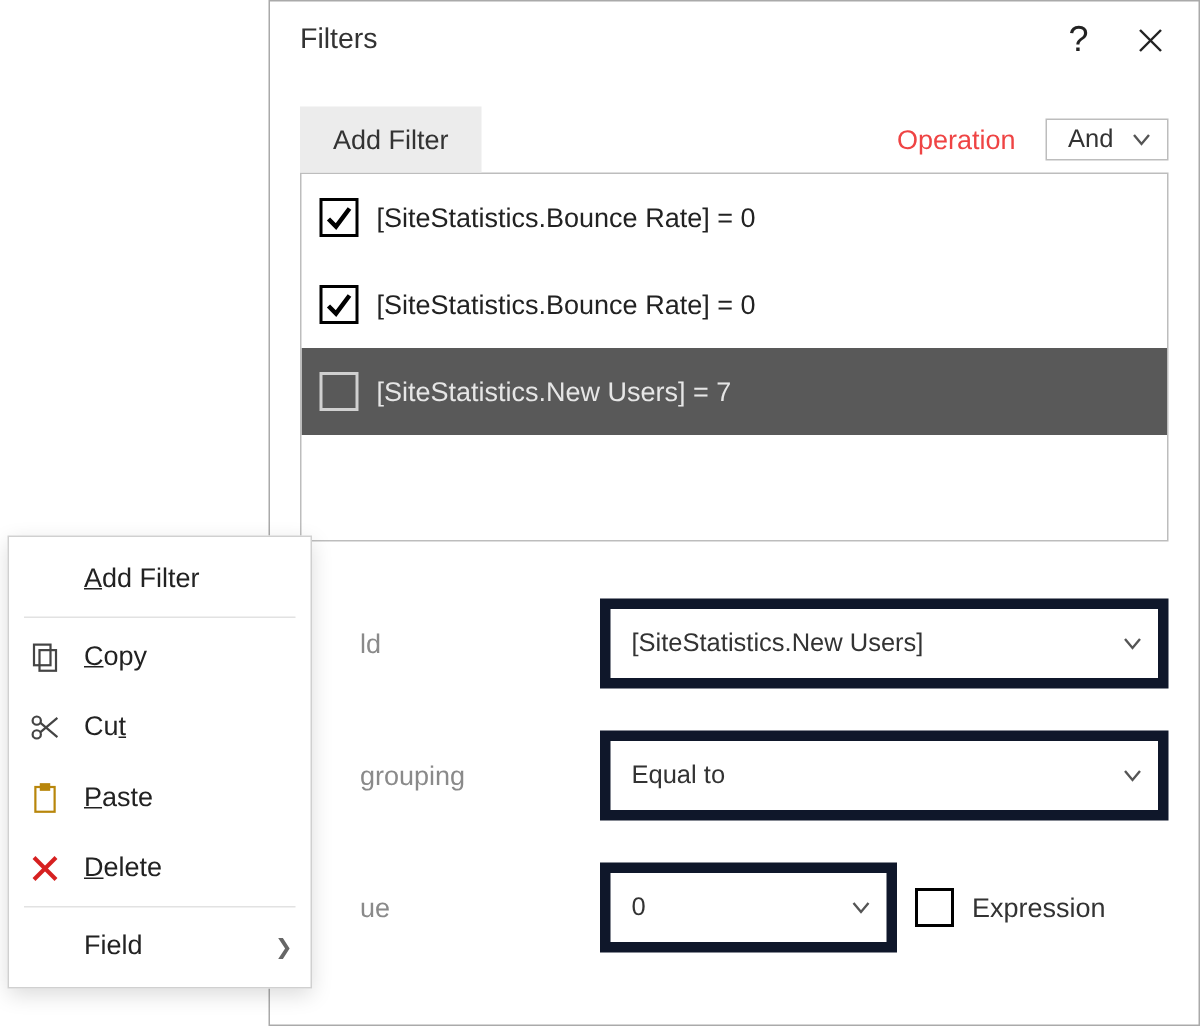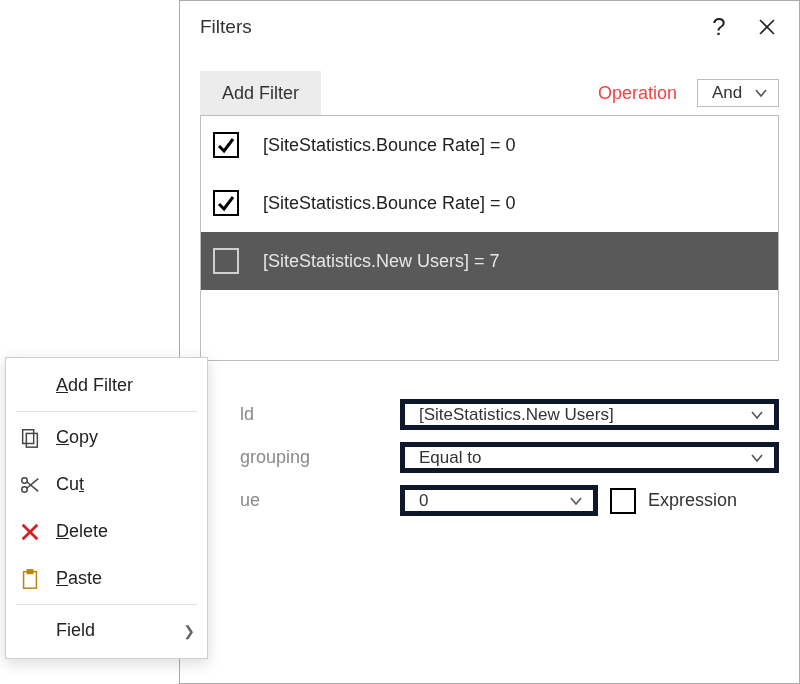--- a/index.html
+++ b/index.html
@@ -82,21 +82,21 @@
   }
   .filter-list {
     margin: 0 20px;
     border: 1px solid #bdbdbd;
     height: 246px;
     overflow: hidden;
   }
   .filter-row {
     display: flex;
     align-items: center;
-    gap: 24px;
+    gap: 12px;
     height: 58px;
     padding: 0 12px;
     font-size: 18px;
     color: #222;
   }
   .filter-row.selected {
     background: #595959;
     color: #e6e6e6;
   }
   .chk {
@@ -106,32 +106,32 @@
     background: #fff;
   }
   .filter-row.selected .chk {
     border-color: #d0d0d0;
     background: #595959;
   }
   .form {
     margin: 38px 20px 0 20px;
     display: grid;
     grid-template-columns: 200px 1fr;
-    row-gap: 12px;
+    row-gap: 28px;
     align-items: center;
   }
   .form-label {
     color: #8a8a8a;
     font-size: 18px;
     padding-left: 40px;
   }
   .combo {
     display: flex; align-items: center;
-    border: 5px solid #0f172a;
-    height: 31px;
+    border: 7px solid #0f172a;
+    height: 60px;
     padding: 0 10px 0 14px;
     font-size: 17px;
     cursor: pointer;
   }
   .combo .chev { margin-left: auto; }
   .value-row {
     display: flex; align-items: center; gap: 12px;
   }
   .value-row .combo { flex: 0 0 198px; }
   .expr-chk {
@@ -286,35 +286,35 @@
           <circle cx="6" cy="7" r="3"></circle>
           <circle cx="6" cy="17" r="3"></circle>
           <line x1="8.5" y1="8.5" x2="21" y2="19"></line>
           <line x1="8.5" y1="15.5" x2="21" y2="5"></line>
         </svg>
       </span>
       <span class="cm-label">Cu<span class="ul">t</span></span>
     </div>
     <div class="cm-item">
       <span class="cm-icon">
+        <svg width="22" height="22" viewBox="0 0 24 24" fill="none" stroke="#b8860b" stroke-width="1.6">
+          <rect x="5" y="4" width="14" height="18"></rect>
+          <rect x="9" y="2" width="6" height="4" fill="#b8860b"></rect>
+        </svg>
+      </span>
+      <span class="cm-label"><span class="ul">P</span>aste</span>
+    </div>
+    <div class="cm-item">
+      <span class="cm-icon">
         <svg width="22" height="22" viewBox="0 0 24 24" fill="none" stroke="#d62020" stroke-width="3">
           <line x1="4" y1="4" x2="20" y2="20"></line>
           <line x1="20" y1="4" x2="4" y2="20"></line>
         </svg>
       </span>
       <span class="cm-label"><span class="ul">D</span>elete</span>
     </div>
-    <div class="cm-item">
-      <span class="cm-icon">
-        <svg width="22" height="22" viewBox="0 0 24 24" fill="none" stroke="#b8860b" stroke-width="1.6">
-          <rect x="5" y="4" width="14" height="18"></rect>
-          <rect x="9" y="2" width="6" height="4" fill="#b8860b"></rect>
-        </svg>
-      </span>
-      <span class="cm-label"><span class="ul">P</span>aste</span>
-    </div>
     <div class="cm-sep"></div>
     <div class="cm-item">
       <span class="cm-icon"></span>
       <span class="cm-label">Field</span>
       <span class="cm-sub-arrow">❯</span>
     </div>
   </div>
 
 </body></html>

